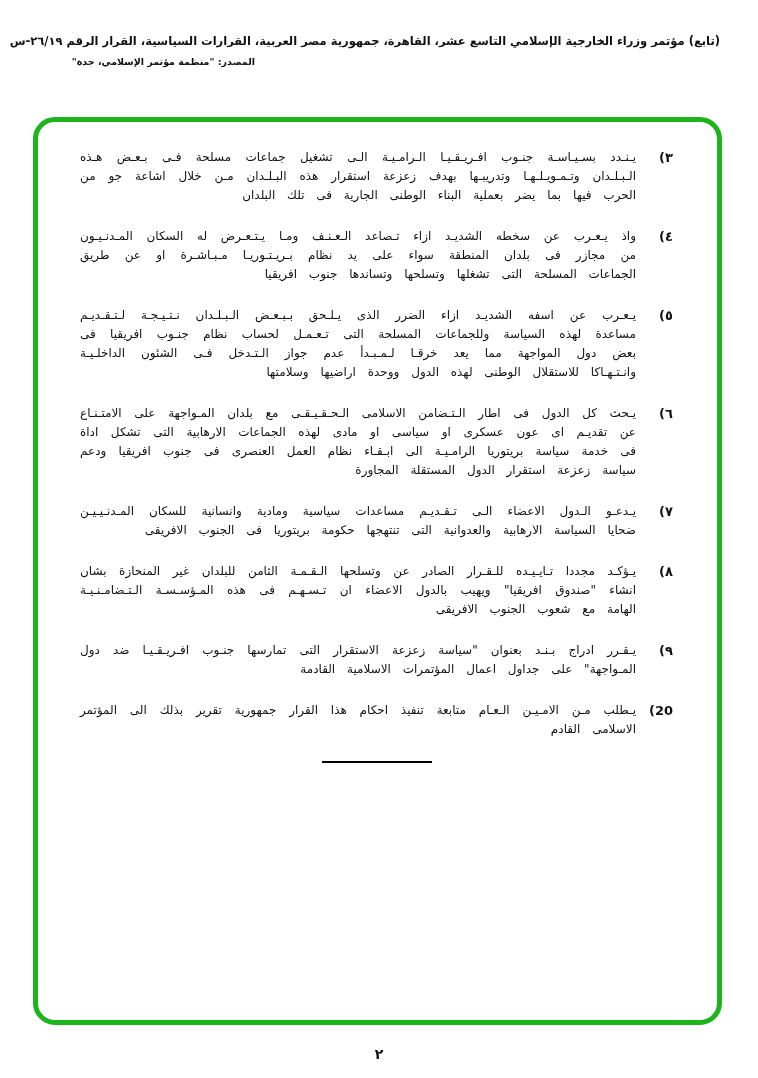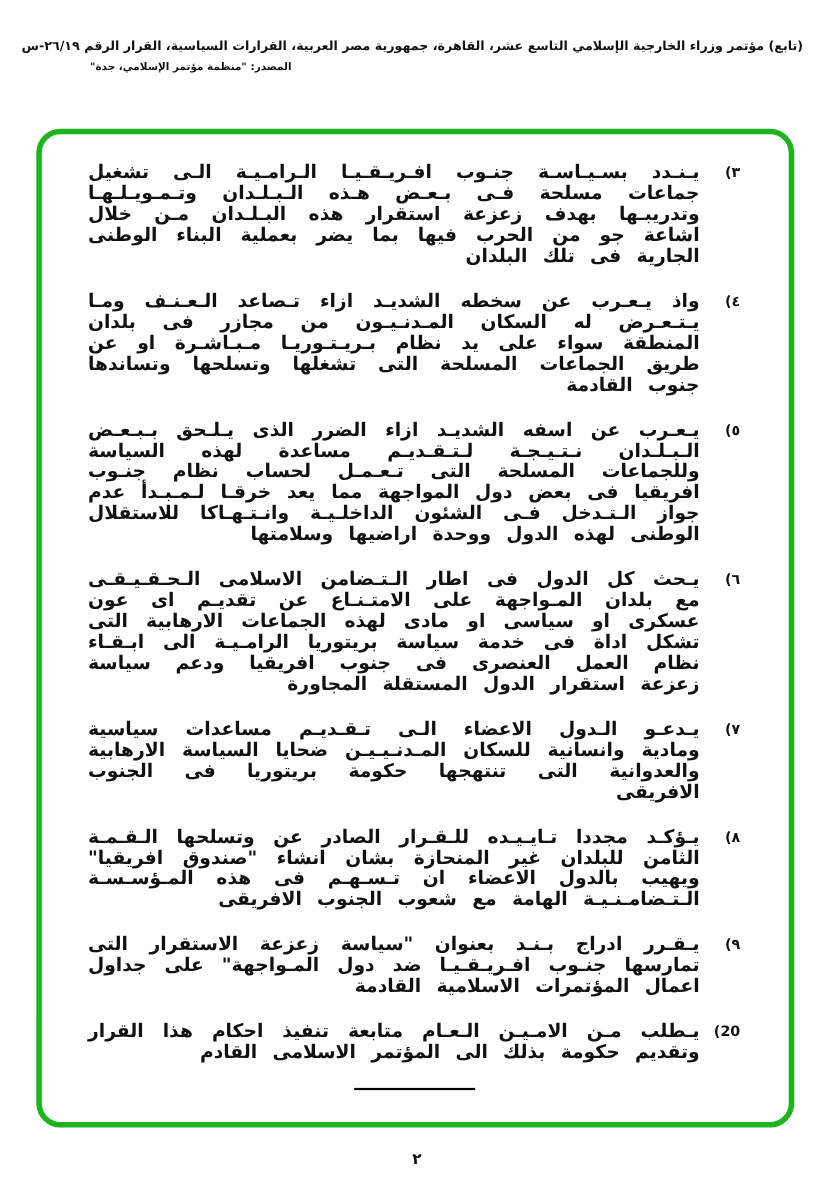--- a/index.html
+++ b/index.html
@@ -13,21 +13,21 @@
     height: 1078px;
     background: #ffffff;
     font-family: "DejaVu Sans", sans-serif;
     color: #111111;
     overflow: hidden;
   }
   .header {
     position: absolute;
     top: 34px;
     left: 40px;
-    right: 28px;
+    right: 38px;
     direction: rtl;
   }
   .header-line {
     font-size: 11.5px;
     font-weight: bold;
     white-space: nowrap;
     text-align: right;
     letter-spacing: 0.2px;
   }
   .source-line {
@@ -61,22 +61,22 @@
     direction: rtl;
     unicode-bidi: isolate;
     font-weight: bold;
     font-size: 13px;
     line-height: 19px;
   }
   .ptext {
     flex: 1;
     direction: rtl;
     text-align: justify;
-    font-weight: bold;
-    font-size: 17px;
+    font-weight: normal;
+    font-size: 12px;
     line-height: 19px;
     word-spacing: 8px;
     letter-spacing: 0.8px;
   }
   .divider {
     width: 110px;
     border-top: 2px solid #000000;
     margin: 14px auto 0 auto;
   }
   .page-number {
@@ -100,21 +100,21 @@
   </div>
 
   <div class="content-box" style="border-color: rgb(29, 180, 29);">
     <div id="paragraphs">
         <div class="para">
           <span class="marker">٣)</span>
           <div class="ptext">يـنـدد بسـيـاسـة جنـوب افـريـقـيـا الـرامـيـة الـى تشغيل جماعات مسلحة فـى بـعـض هـذه الـبـلـدان وتـمـويـلـهـا وتدريبـها بهدف زعزعة استقرار هذه البـلـدان مـن خلال اشاعة جو من الحرب فيها بما يضر بعملية البناء الوطنى الجارية فى تلك البلدان</div>
         </div>
         <div class="para">
           <span class="marker">٤)</span>
-          <div class="ptext">واذ يـعـرب عن سخطه الشديـد ازاء تـصاعد الـعـنـف ومـا يـتـعـرض له السكان المـدنـيـون من مجازر فى بلدان المنطقة سواء على يد نظام بـريـتـوريـا مـبـاشـرة او عن طريق الجماعات المسلحة التى تشغلها وتسلحها وتساندها جنوب القادمة</div>
+          <div class="ptext">واذ يـعـرب عن سخطه الشديـد ازاء تـصاعد الـعـنـف ومـا يـتـعـرض له السكان المـدنـيـون من مجازر فى بلدان المنطقة سواء على يد نظام بـريـتـوريـا مـبـاشـرة او عن طريق الجماعات المسلحة التى تشغلها وتسلحها وتساندها جنوب افريقيا</div>
         </div>
         <div class="para">
           <span class="marker">٥)</span>
           <div class="ptext">يـعـرب عن اسفه الشديـد ازاء الضرر الذى يـلـحق بـبـعـض الـبـلـدان نـتـيـجـة لـتـقـديـم مساعدة لهذه السياسة وللجماعات المسلحة التى تـعـمـل لحساب نظام جنـوب افريقيا فى بعض دول المواجهة مما يعد خرقـا لـمـبـدأ عدم جواز الـتـدخل فـى الشئون الداخلـيـة وانـتـهـاكا للاستقلال الوطنى لهذه الدول ووحدة اراضيها وسلامتها</div>
         </div>
         <div class="para">
           <span class="marker">٦)</span>
           <div class="ptext">يـحث كل الدول فى اطار الـتـضامن الاسلامى الـحـقـيـقـى مع بلدان المـواجهة على الامتـنـاع عن تقديـم اى عون عسكرى او سياسى او مادى لهذه الجماعات الارهابية التى تشكل اداة فى خدمة سياسة بريتوريا الرامـيـة الى ابـقـاء نظام العمل العنصرى فى جنوب افريقيا ودعم سياسة زعزعة استقرار الدول المستقلة المجاورة</div>
         </div>
         <div class="para">
@@ -124,21 +124,21 @@
         <div class="para">
           <span class="marker">٨)</span>
           <div class="ptext">يـؤكـد مجددا تـايـيـده للـقـرار الصادر عن وتسلحها الـقـمـة الثامن للبلدان غير المنحازة بشان انشاء "صندوق افريقيا" ويهيب بالدول الاعضاء ان تـسـهـم فى هذه المـؤسـسـة الـتـضامـنـيـة الهامة مع شعوب الجنوب الافريقى</div>
         </div>
         <div class="para">
           <span class="marker">٩)</span>
           <div class="ptext">يـقـرر ادراج بـنـد بعنوان "سياسة زعزعة الاستقرار التى تمارسها جنـوب افـريـقـيـا ضد دول المـواجهة" على جداول اعمال المؤتمرات الاسلامية القادمة</div>
         </div>
         <div class="para">
           <span class="marker">20)</span>
-          <div class="ptext">يـطلب مـن الامـيـن الـعـام متابعة تنفيذ احكام هذا القرار وتقديم حكومة بذلك الى المؤتمر الاسلامى القادم</div>
+          <div class="ptext">يـطلب مـن الامـيـن الـعـام متابعة تنفيذ احكام هذا القرار جمهورية تقرير بذلك الى المؤتمر الاسلامى القادم</div>
         </div>
       </div>
     <div class="divider"></div>
   </div>
 
   <div class="page-number">٢</div>
 
 </div>
 
 </body></html>

